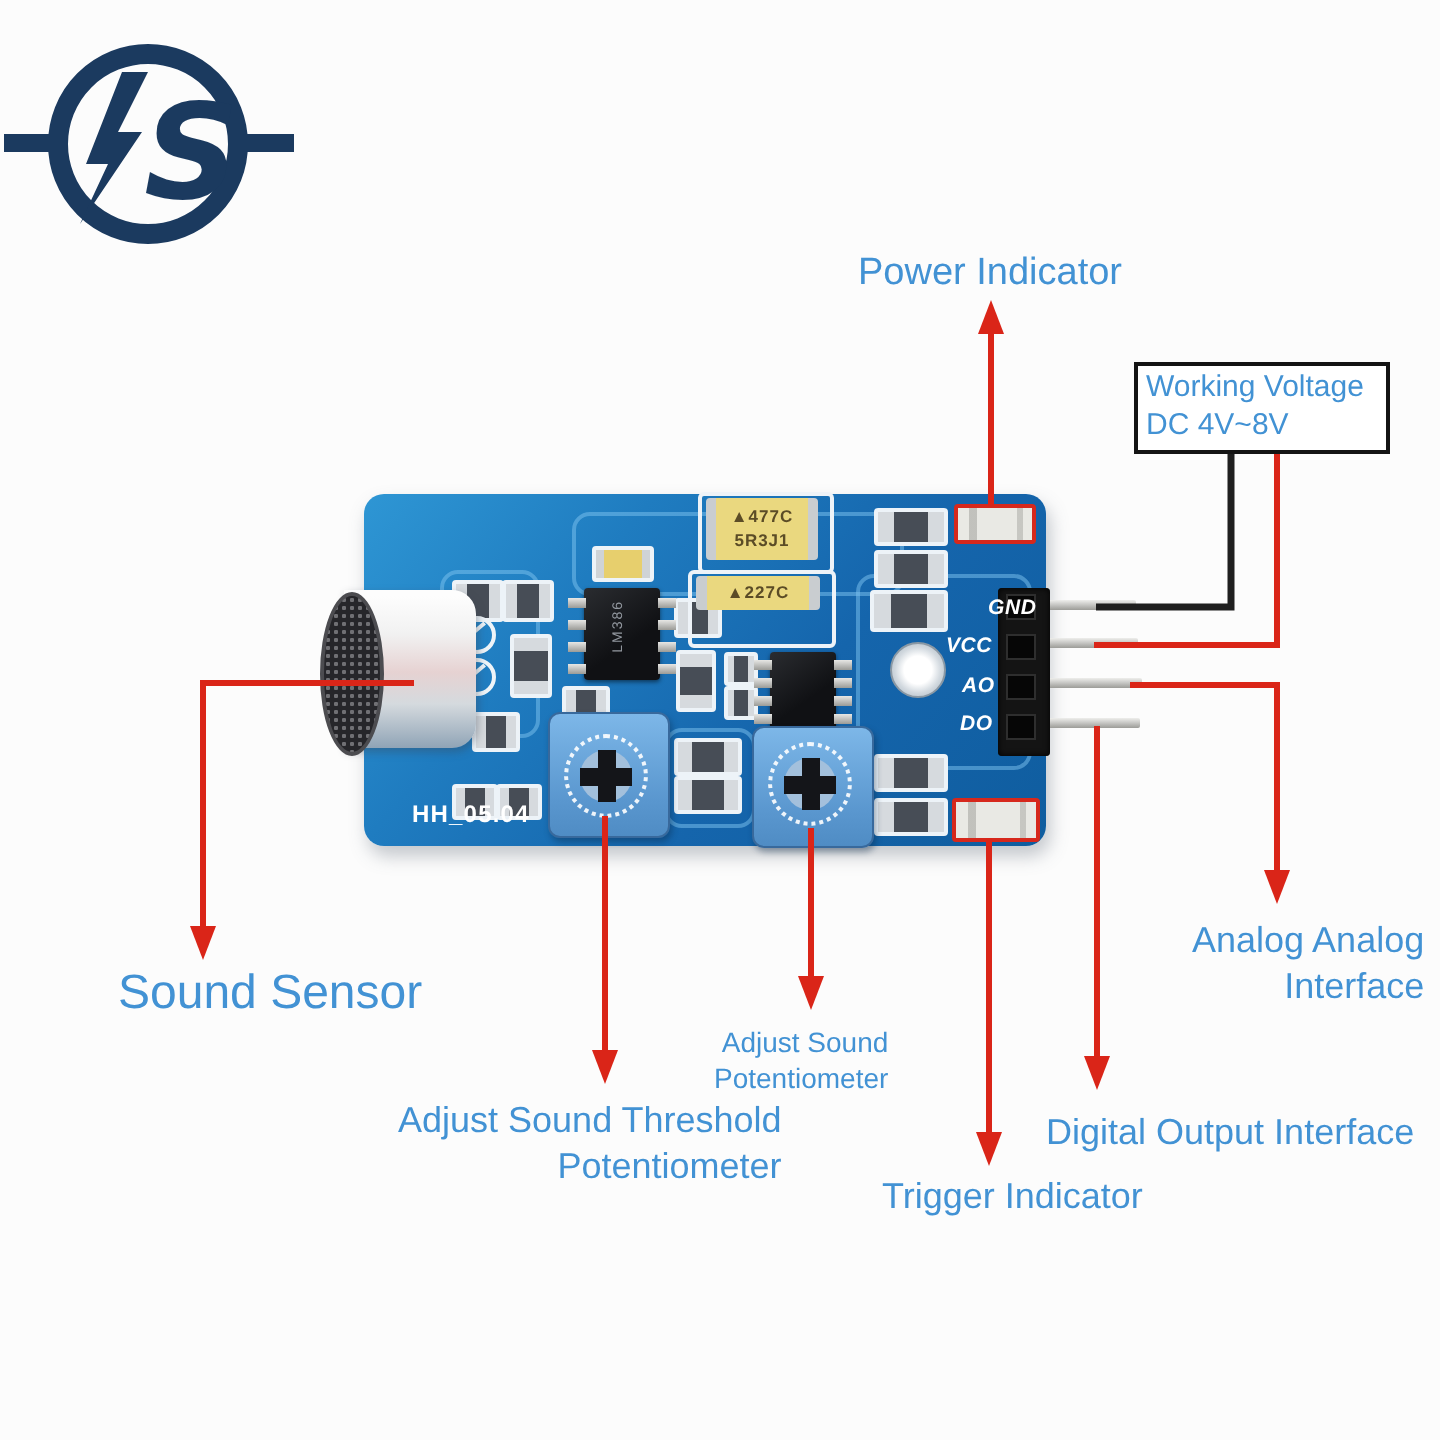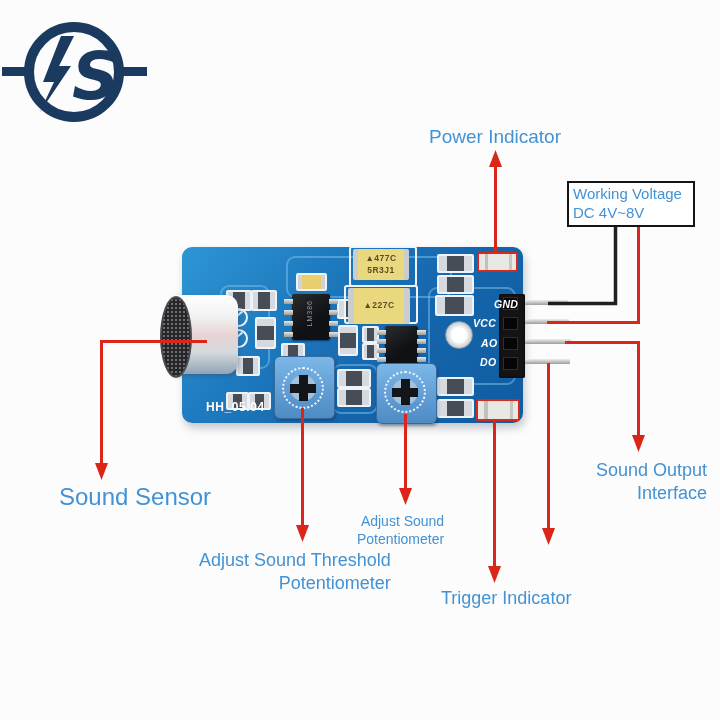--- a/index.html
+++ b/index.html
@@ -107,21 +107,21 @@
   <div class="fp" style="left:435px;top:295px;width:35px;height:17px;"></div>
   <div class="fp" style="left:437px;top:377px;width:33px;height:15px;"></div>
   <div class="fp" style="left:437px;top:399px;width:33px;height:15px;"></div>
 
   <div class="capout" style="left:349px;top:246px;width:64px;height:37px;"></div>
   <div class="cap" style="left:353px;top:249px;width:56px;height:31px;">
     <span>▲477C</span>
     <span>5R3J1</span>
   </div>
   <div class="capout" style="left:344px;top:285px;width:70px;height:35px;"></div>
-  <div class="cap" style="left:348px;top:288px;width:62px;height:36px;">
+  <div class="cap" style="left:348px;top:288px;width:62px;height:17px;">
     <span>▲227C</span>
   </div>
 
   <div class="ic" style="left:292px;top:294px;width:38px;height:46px;">
     <span class="iclabel" style="left:14px;top:6px;">LM386</span>
   </div>
   <div class="icpin" style="left:284px;top:299px;"></div>
   <div class="icpin" style="left:284px;top:310px;"></div>
   <div class="icpin" style="left:284px;top:321px;"></div>
   <div class="icpin" style="left:284px;top:332px;"></div>
@@ -238,19 +238,20 @@
     <span class="ln">Potentiometer</span>
   </div>
 
   <div id="lbl-adjsound" class="lbl">
     <span class="ln">Adjust Sound</span>
     <span class="ln">Potentiometer</span>
   </div>
 
   <div id="lbl-trigger" class="lbl">Trigger Indicator</div>
 
+  <div id="lbl-digital" class="lbl">Digital Output Interface</div>
 
   <div id="lbl-analog" class="lbl">
-    <span class="ln">Sound Output</span>
+    <span class="ln">Analog Analog</span>
     <span class="ln">Interface</span>
   </div>
 
 </div>
 
 </body></html>

